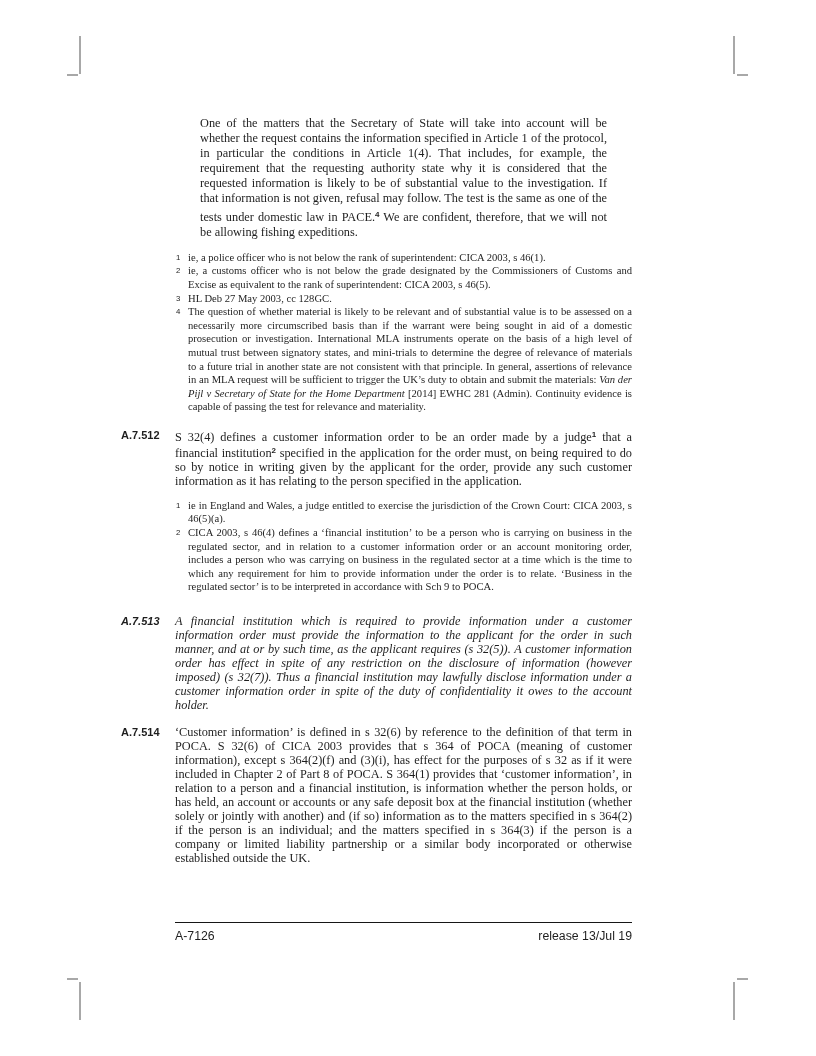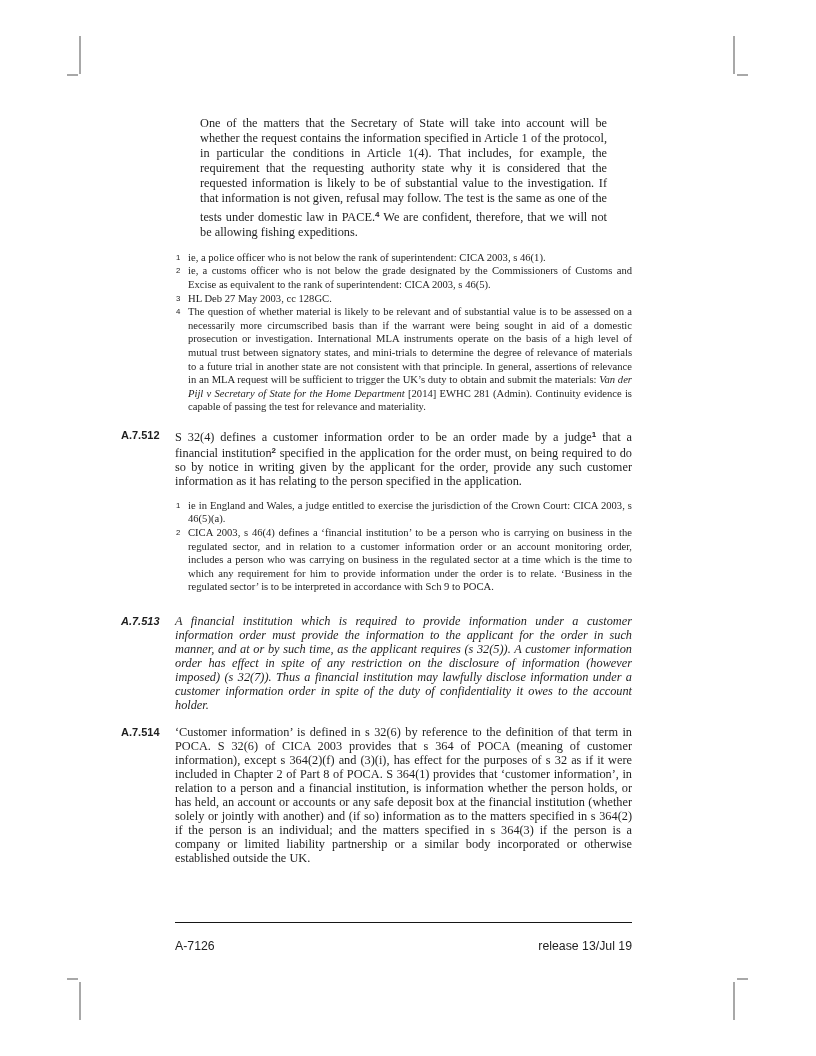--- a/index.html
+++ b/index.html
@@ -50,21 +50,21 @@
   }
   .em { font-style:italic; }
 
   .mt-512 { margin-top:14px; }
   .mt-fnb2 { margin-top:11px; }
   .mt-513 { margin-top:20px;font-style:italic; }
   .mt-514 { margin-top:13px; }
 
   .page-footer {
     position:absolute; left:175px; top:922px; width:457px;
-    border-top:1.1px solid #161616; padding-top:16px;
+    border-top:1.1px solid #161616; padding-top:6px;
     display:flex; justify-content:space-between;
     font-family:"Liberation Sans", sans-serif; font-size:12.3px; color:#1e1e1e;
   }
 </style>
 </head>
 <body>
 
 <div class="page">
 
   <div class="crop" style="left:79px;  top:36px;  width:2px;  height:38px;"></div>

